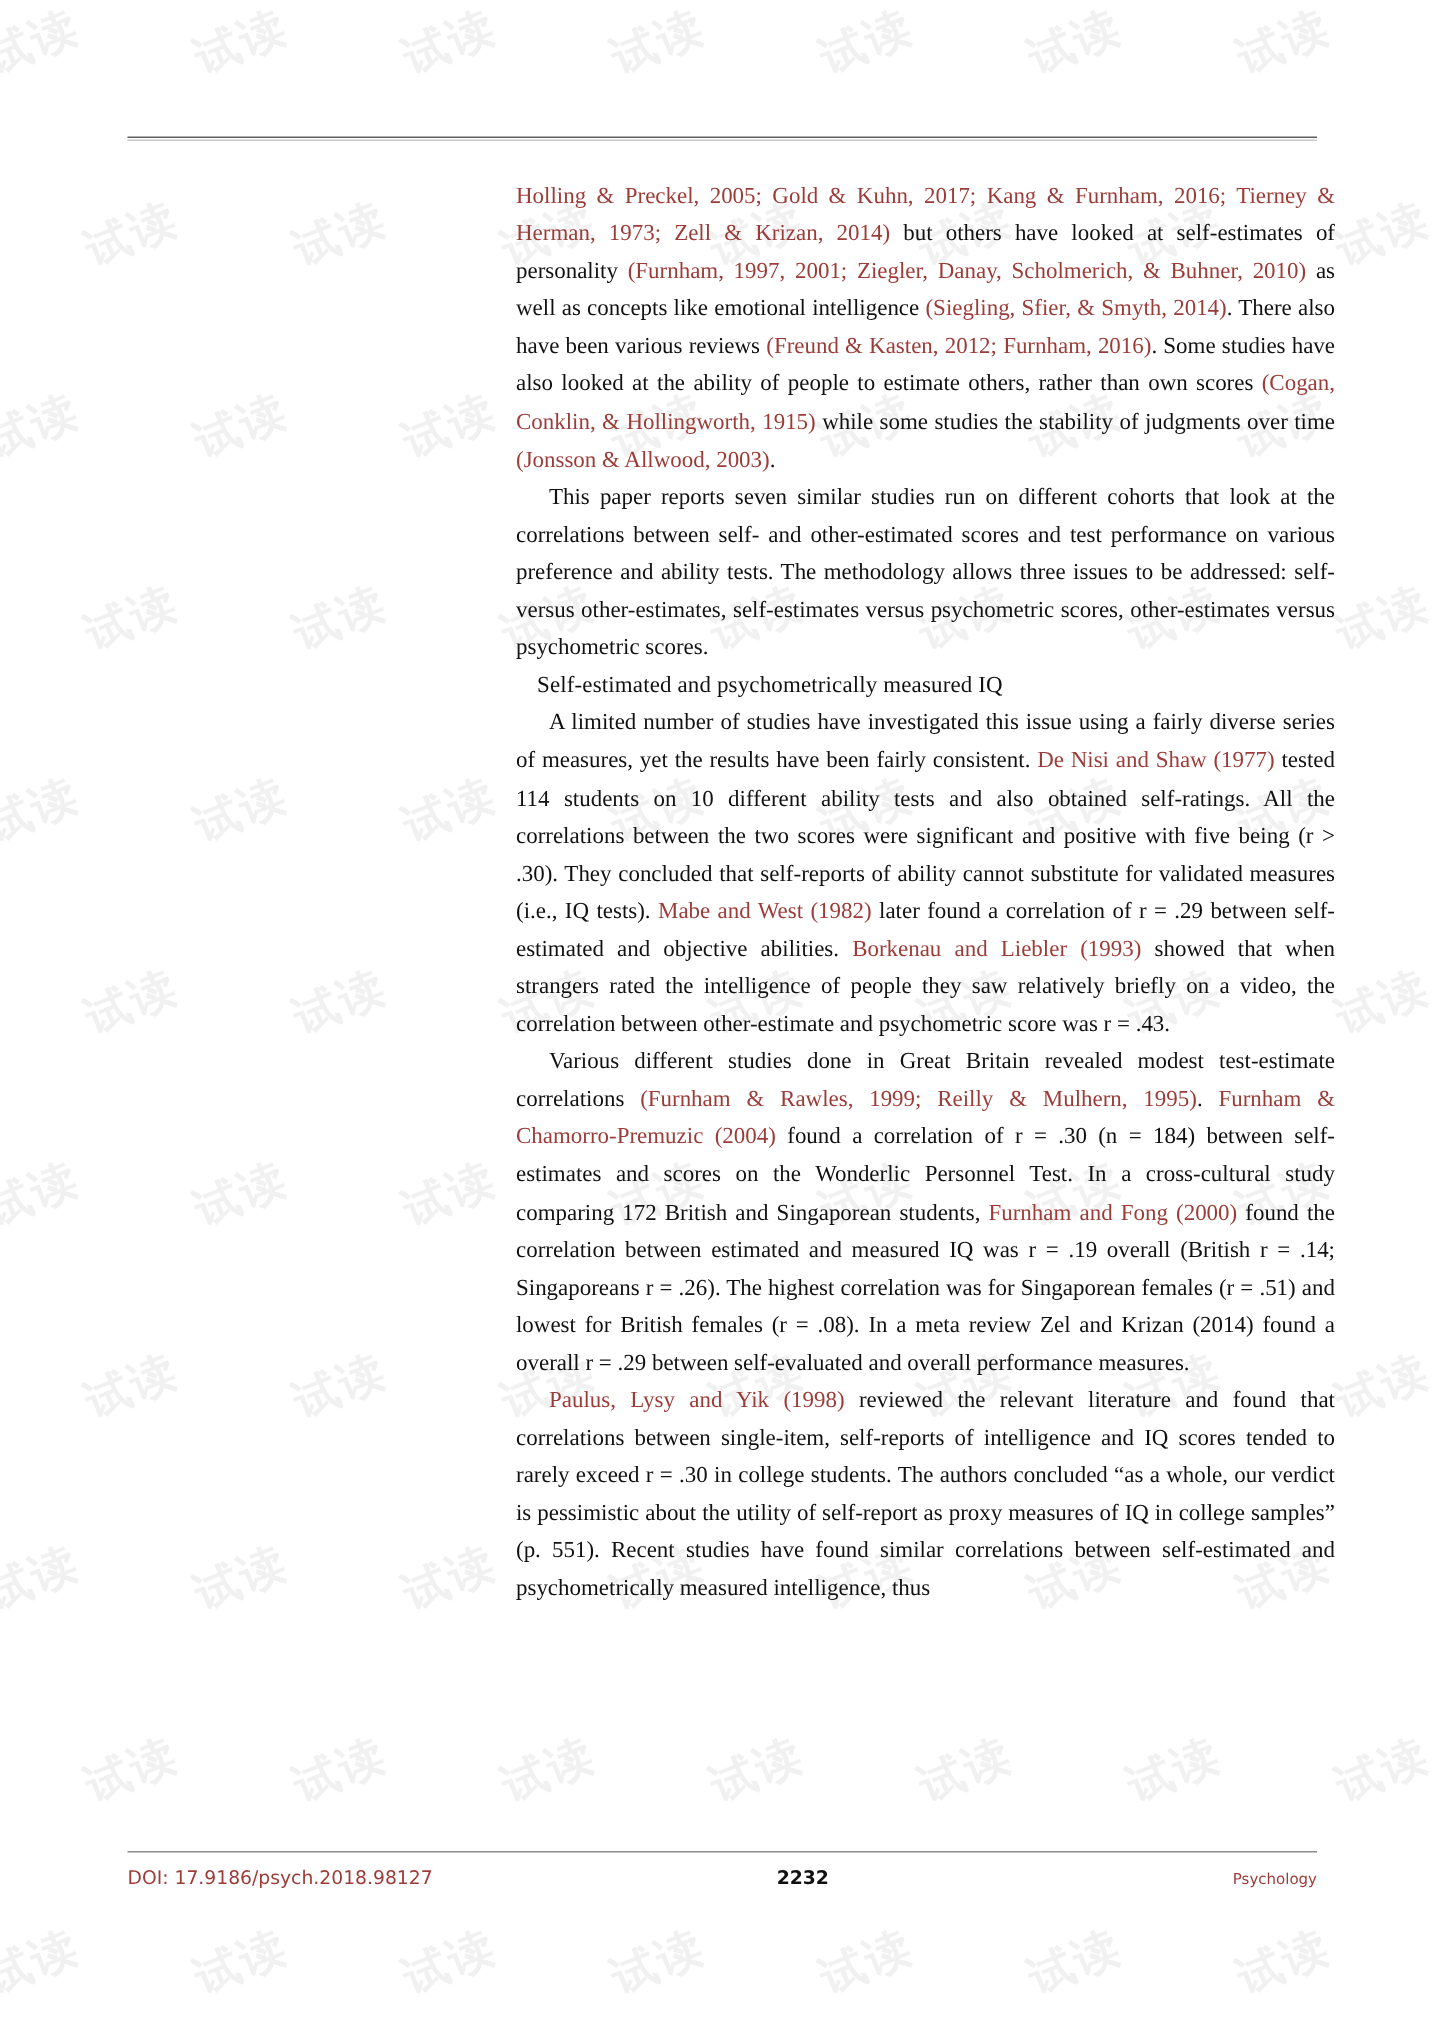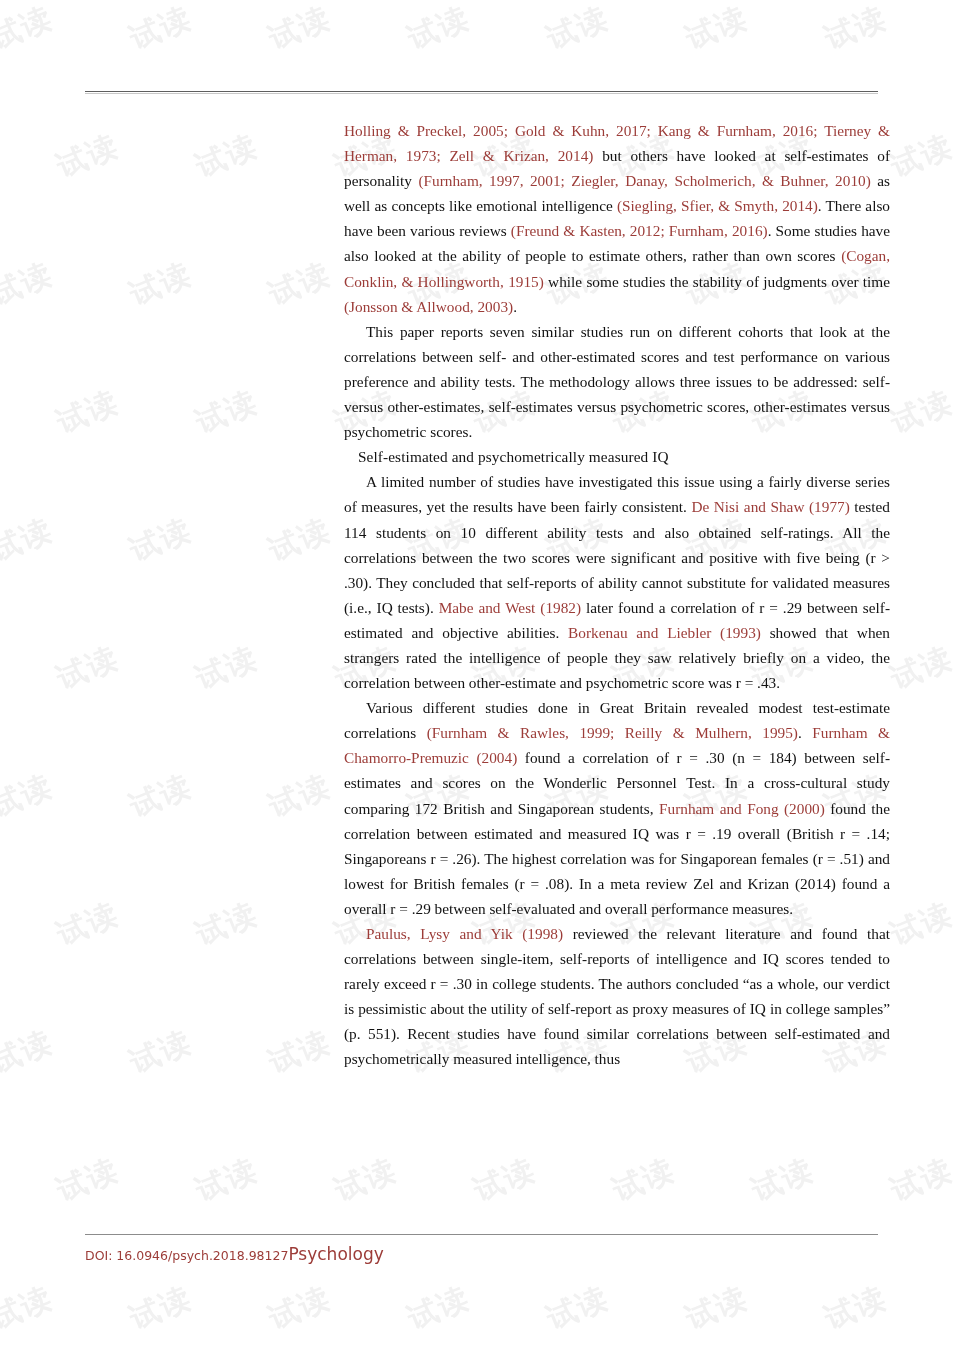--- a/index.html
+++ b/index.html
@@ -124,21 +124,21 @@
   }
   .footer .pageno {
     flex: 1;
     text-align: center;
     font-size: 12.5px;
     font-weight: 700;
     color: #111111;
     margin-left: -40px;
   }
   .footer .journal {
-    font-size: 17px;
+    font-size: 10px;
     color: #9c3c38;
     white-space: nowrap;
   }
 </style>
 </head>
 <body>
 
 <div class="page">
 
   <div class="watermark-layer" id="wm-layer">
@@ -235,18 +235,19 @@
         <p class="para"><span class="cite">Holling &amp; Preckel, 2005; Gold &amp; Kuhn, 2017; Kang &amp; Furnham, 2016; Tierney &amp; Herman, 1973; Zell &amp; Krizan, 2014)</span><span> but others have looked at self-estimates of personality </span><span class="cite">(Furnham, 1997, 2001; Ziegler, Danay, Scholmerich, &amp; Buhner, 2010)</span><span> as well as concepts like emotional intelligence </span><span class="cite">(Siegling, Sfier, &amp; Smyth, 2014)</span><span>. There also have been various reviews </span><span class="cite">(Freund &amp; Kasten, 2012; Furnham, 2016)</span><span>. Some studies have also looked at the ability of people to estimate others, rather than own scores </span><span class="cite">(Cogan, Conklin, &amp; Hollingworth, 1915)</span><span> while some studies the stability of judgments over time </span><span class="cite">(Jonsson &amp; Allwood, 2003)</span><span>.</span></p>
         <p class="para indent"><span>This paper reports seven similar studies run on different cohorts that look at the correlations between self- and other-estimated scores and test performance on various preference and ability tests. The methodology allows three issues to be addressed: self-versus other-estimates, self-estimates versus psychometric scores, other-estimates versus psychometric scores.</span></p>
         <h2 class="subhead">Self-estimated and psychometrically measured IQ</h2>
         <p class="para indent"><span>A limited number of studies have investigated this issue using a fairly diverse series of measures, yet the results have been fairly consistent. </span><span class="cite">De Nisi and Shaw (1977)</span><span> tested 114 students on 10 different ability tests and also obtained self-ratings. All the correlations between the two scores were significant and positive with five being (r &gt; .30). They concluded that self-reports of ability cannot substitute for validated measures (i.e., IQ tests). </span><span class="cite">Mabe and West (1982)</span><span> later found a correlation of r = .29 between self-estimated and objective abilities. </span><span class="cite">Borkenau and Liebler (1993)</span><span> showed that when strangers rated the intelligence of people they saw relatively briefly on a video, the correlation between other-estimate and psychometric score was r = .43.</span></p>
         <p class="para indent"><span>Various different studies done in Great Britain revealed modest test-estimate correlations </span><span class="cite">(Furnham &amp; Rawles, 1999; Reilly &amp; Mulhern, 1995)</span><span>. </span><span class="cite">Furnham &amp; Chamorro-Premuzic (2004)</span><span> found a correlation of r = .30 (n = 184) between self-estimates and scores on the Wonderlic Personnel Test. In a cross-cultural study comparing 172 British and Singaporean students, </span><span class="cite">Furnham and Fong (2000)</span><span> found the correlation between estimated and measured IQ was r = .19 overall (British r = .14; Singaporeans r = .26). The highest correlation was for Singaporean females (r = .51) and lowest for British females (r = .08). In a meta review Zel and Krizan (2014) found a overall r = .29 between self-evaluated and overall performance measures.</span></p>
         <p class="para indent"><span class="cite">Paulus, Lysy and Yik (1998)</span><span> reviewed the relevant literature and found that correlations between single-item, self-reports of intelligence and IQ scores tended to rarely exceed r = .30 in college students. The authors concluded “as a whole, our verdict is pessimistic about the utility of self-report as proxy measures of IQ in college samples” (p. 551). Recent studies have found similar correlations between self-estimated and psychometrically measured intelligence, thus</span></p>
       </div>
 
     <div class="rule-bottom"></div>
     <div class="footer">
-      <span class="doi">DOI: 16.0946/psych.2018.98127</span>
+      <span class="doi">DOI: 17.9186/psych.2018.98127</span>
+      <span class="pageno">2232</span>
       <span class="journal">Psychology</span>
     </div>
 
   </div>
 </div>
 
 </body></html>

